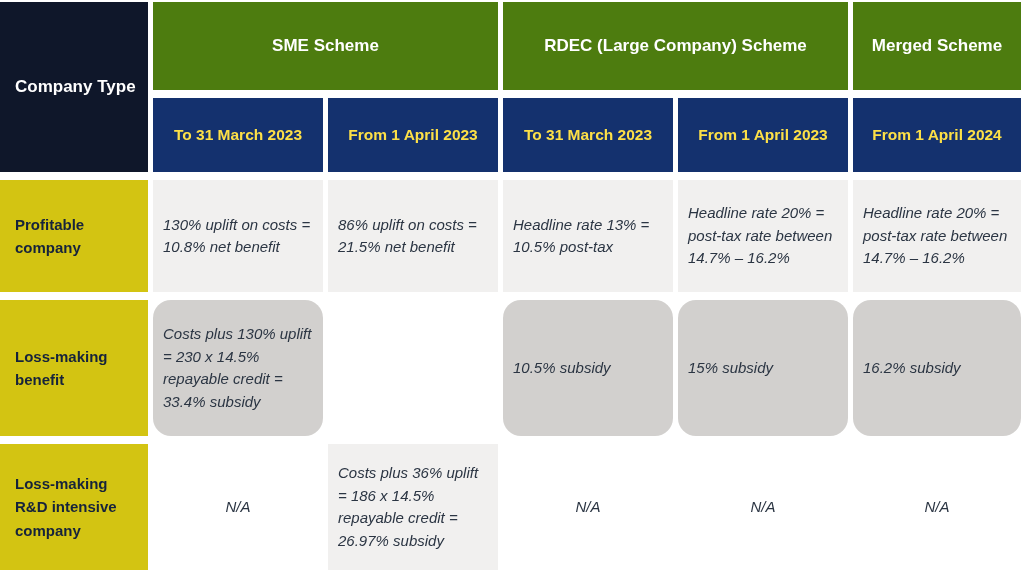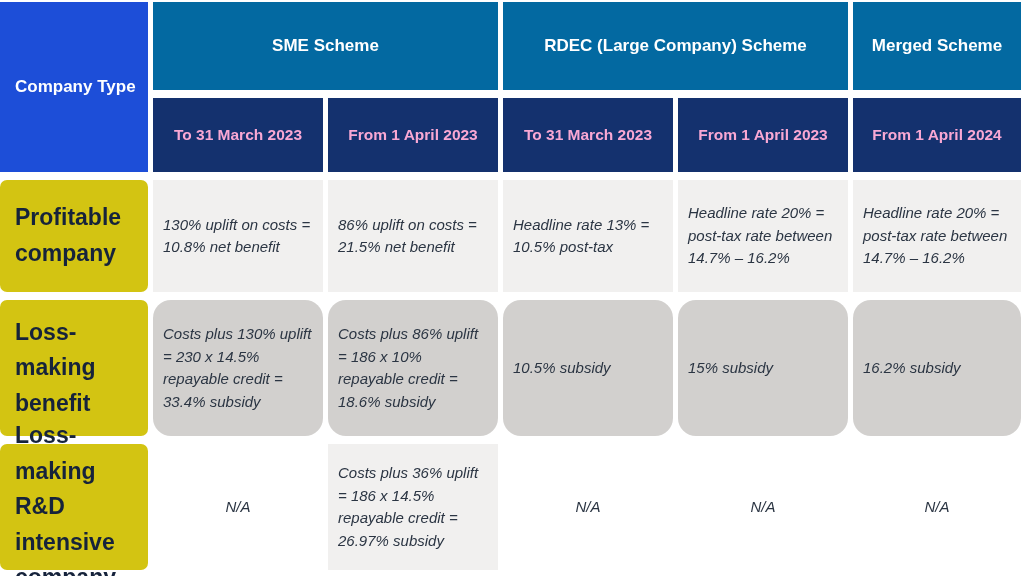--- a/index.html
+++ b/index.html
@@ -19,34 +19,34 @@
     padding:2px 3px 4px 0;
     background:#ffffff;
   }
   
   .c1{grid-column:1}.c2{grid-column:2}.c3{grid-column:3}.c4{grid-column:4}.c5{grid-column:5}.c6{grid-column:6}
   .g-sme{grid-column:2/4}.g-rdec{grid-column:4/6}.g-merged{grid-column:6}
   .r12{grid-row:1/3}.r1{grid-row:1}.r2{grid-row:2}.r3{grid-row:3}.r4{grid-row:4}.r5{grid-row:5}
 
   
   .corner{
-    background:#1d4ed8;color:#ffffff;font-weight:bold;font-size:17px;
+    background:#0f172a;color:#ffffff;font-weight:bold;font-size:17px;
     display:flex;align-items:center;padding-left:15px;box-sizing:border-box;
   }
   .group-hdr{
-    background:#0369a1;color:#ffffff;font-weight:bold;font-size:17px;
+    background:#4d7c0f;color:#ffffff;font-weight:bold;font-size:17px;
     display:flex;align-items:center;justify-content:center;box-sizing:border-box;
   }
   .sub-hdr{
-    background:#14316e;color:#f9a8d4;font-weight:bold;font-size:15.5px;
+    background:#14316e;color:#fde047;font-weight:bold;font-size:15.5px;
     display:flex;align-items:center;justify-content:center;box-sizing:border-box;text-align:center;
   }
   .row-hdr{
-    background:#d3c412;color:#16233b;font-weight:bold;font-size:23px;line-height:1.55;
-    display:flex;align-items:center;padding-left:15px;padding-right:18px;box-sizing:border-box;border-radius:7px;
+    background:#d3c412;color:#16233b;font-weight:bold;font-size:15px;line-height:1.55;
+    display:flex;align-items:center;padding-left:15px;padding-right:18px;box-sizing:border-box;
   }
   .cell{
     font-style:italic;color:#2b3543;font-size:15px;line-height:1.5;
     display:flex;align-items:center;padding:6px 8px 6px 10px;box-sizing:border-box;
   }
   .cell.light{background:#f1f0ef;}
   .cell.mid{background:#d2d0ce;border-radius:18px;}
   .cell.na{background:#ffffff;justify-content:center;text-align:left;padding:0;}
 </style>
 </head>
@@ -71,21 +71,20 @@
 
     <div class="row-hdr c1 r3">Profitable company</div>
     <div class="cell light c2 r3">130% uplift on costs = 10.8% net benefit</div>
     <div class="cell light c3 r3">86% uplift on costs = 21.5% net benefit</div>
     <div class="cell light c4 r3">Headline rate 13% = 10.5% post-tax</div>
     <div class="cell light c5 r3">Headline rate 20% = post-tax rate between 14.7% – 16.2%</div>
     <div class="cell light c6 r3">Headline rate 20% = post-tax rate between 14.7% – 16.2%</div>
 
     <div class="row-hdr c1 r4">Loss-making benefit</div>
     <div class="cell mid c2 r4">Costs plus 130% uplift = 230 x 14.5% repayable credit = 33.4% subsidy</div>
-    <div class="cell mid c3 r4">Costs plus 86% uplift = 186 x 10% repayable credit = 18.6% subsidy</div>
     <div class="cell mid c4 r4">10.5% subsidy</div>
     <div class="cell mid c5 r4">15% subsidy</div>
     <div class="cell mid c6 r4">16.2% subsidy</div>
 
     <div class="row-hdr c1 r5">Loss-making R&amp;D intensive company</div>
     <div class="cell na c2 r5">N/A</div>
     <div class="cell light c3 r5">Costs plus 36% uplift = 186 x 14.5% repayable credit = 26.97% subsidy</div>
     <div class="cell na c4 r5">N/A</div>
     <div class="cell na c5 r5">N/A</div>
     <div class="cell na c6 r5">N/A</div>

